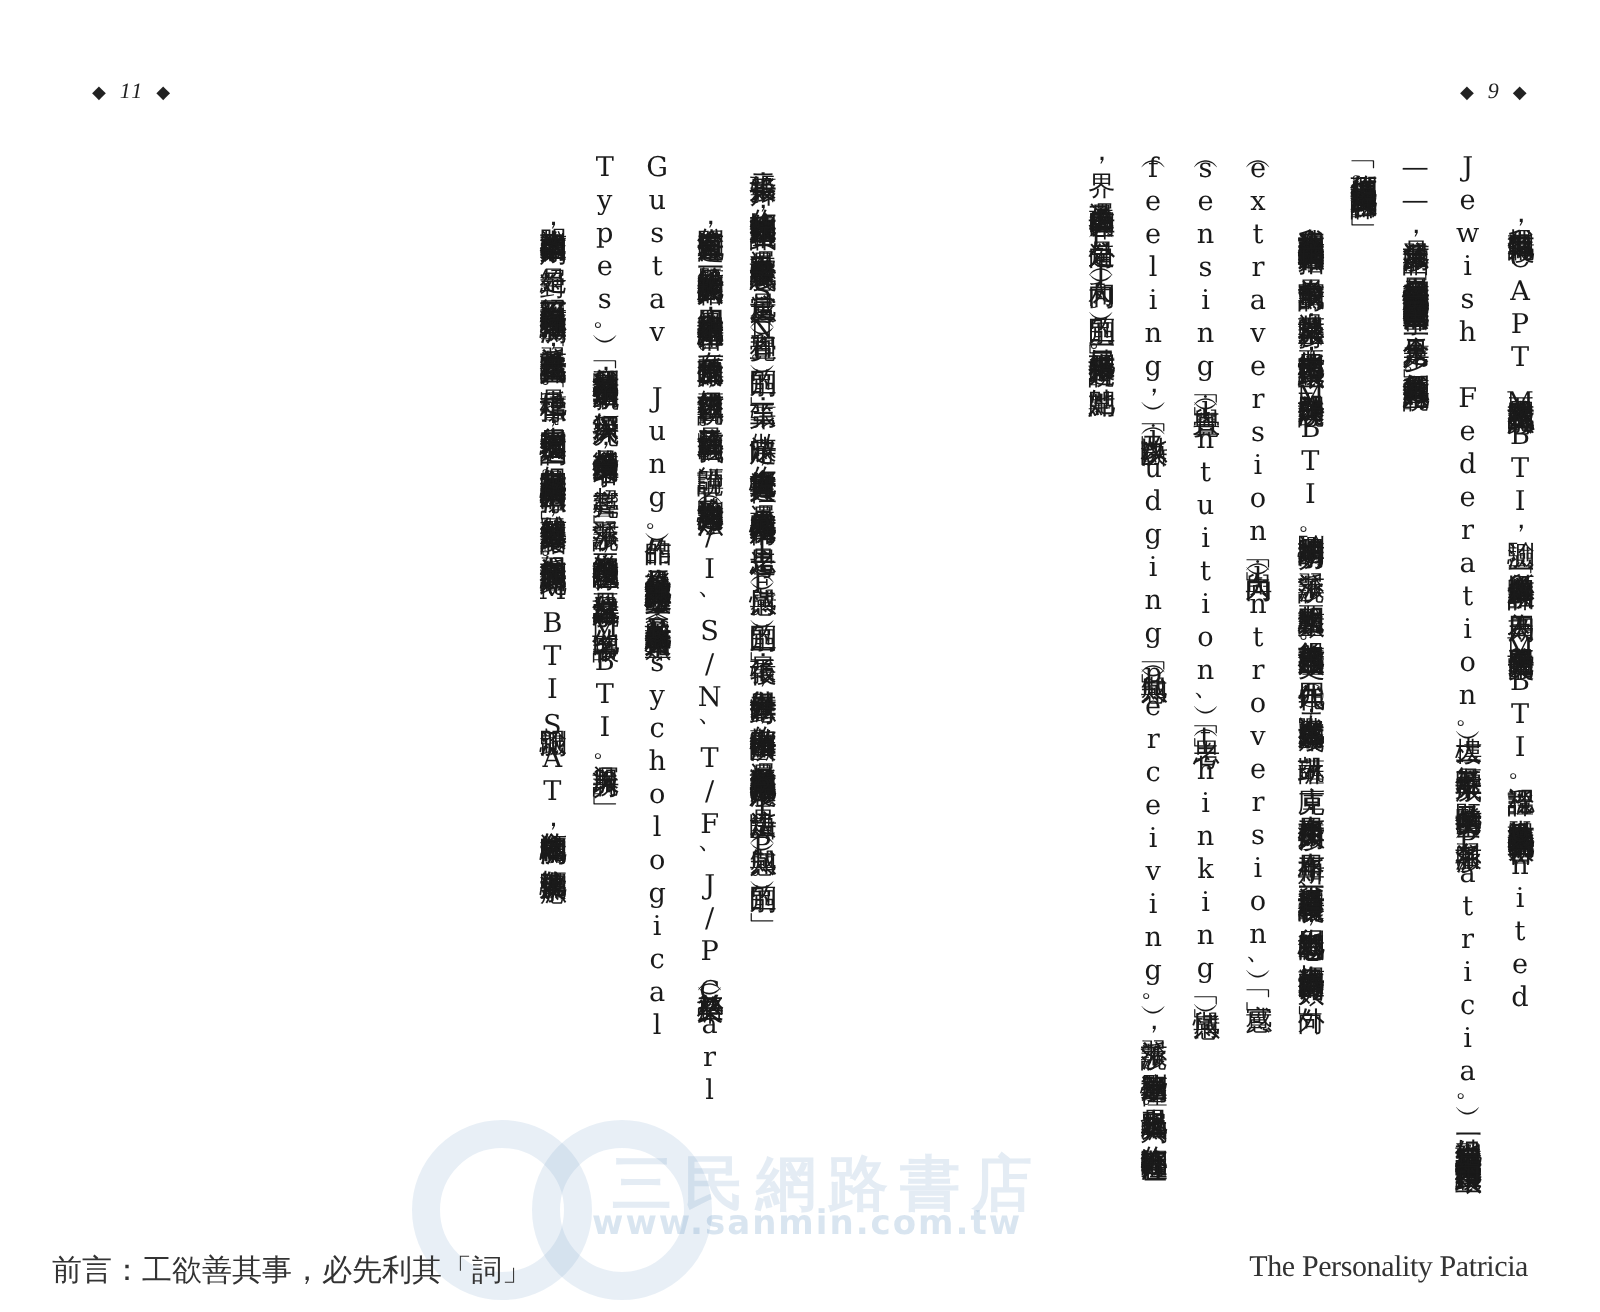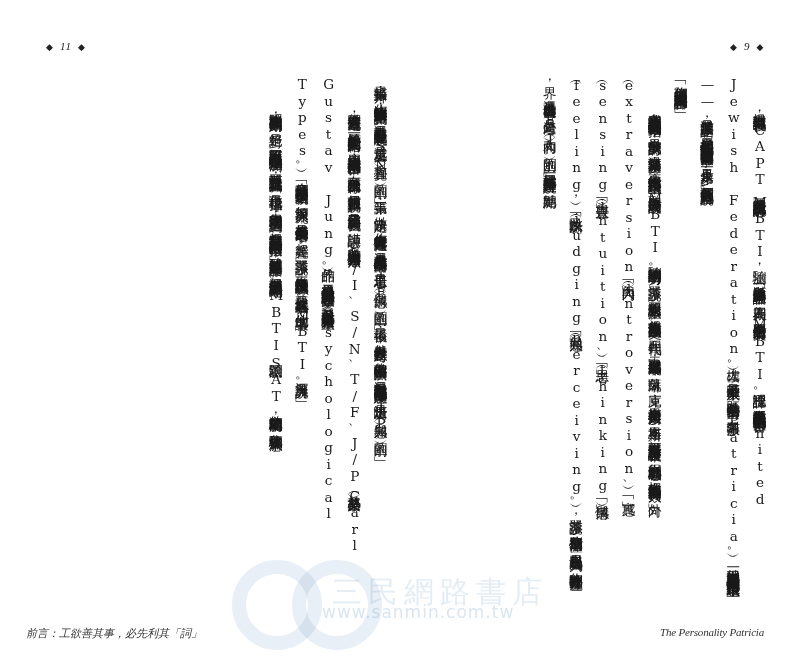--- a/index.html
+++ b/index.html
@@ -20,29 +20,28 @@
     writing-mode: vertical-rl; text-orientation: upright;
     font-size:13.6px; line-height:26.2px; letter-spacing:0.5px;
   }
   .page-right { left:423px; width:350px; }
   .page-left { left:44px; width:350px; }
   .para { margin:0; }
   .para.indent { text-indent: 2em; }
   .para.no-indent { text-indent: 0; }
 
   .running {
-    position:absolute; top:626px; font-size:11px; color:#333;
+    position:absolute; top:626px; font-size:15px; color:#333;
     font-family: "Liberation Serif", "DejaVu Serif", serif;
-    font-style: italic;
   }
   .running-left { left:26px; }
   .running-right { right:36px; font-family:"Liberation Serif", serif; letter-spacing:-0.2px; }
 
   .watermark {
-    position:absolute; left:232px; top:560px; width:360px; height:60px; pointer-events:none;
+    position:absolute; left:206px; top:560px; width:360px; height:60px; pointer-events:none;font-weight:bold;
   }
   .wm-ring {
     position:absolute; top:0; width:90px; height:90px; border-radius:50%;
     border:14px solid rgba(130,165,205,0.18); box-sizing:border-box;
   }
   .wm-text {
     position:absolute; left:100px; top:12px; font-size:30px; color:rgba(120,160,200,0.2);
     font-family:"DejaVu Serif", serif; letter-spacing:6px;
   }
   .wm-url {

